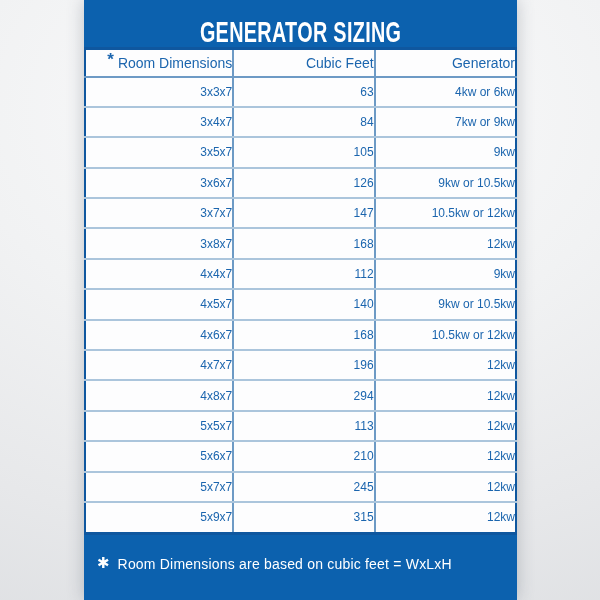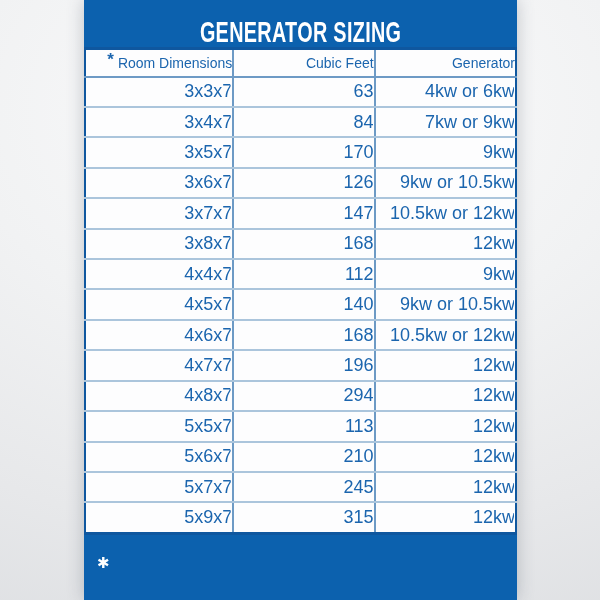--- a/index.html
+++ b/index.html
@@ -38,21 +38,21 @@
     border-top: 2px solid var(--grid-horizontal, #abc5dc);
     border-bottom: 2px solid var(--grid-horizontal, #abc5dc);
     white-space: nowrap; overflow: hidden;
   }
   table.sizing thead tr { height: 28px; }
   table.sizing th {
     font-weight: 400; font-size: 14px;
     border-top: 3px solid var(--table-border, #0f579f);
     border-bottom: 2px solid var(--grid-vertical, #6d9ac5);
   }
-  table.sizing td { font-size: 18px; border-radius: 11px; }
+  table.sizing td { font-size: 12px; }
   table.sizing th:first-child, table.sizing td:first-child {
     border-left: 2px solid var(--table-border, #2a6cae);
   }
   table.sizing th:last-child, table.sizing td:last-child {
     border-right: 2px solid var(--table-border, #2a6cae);
     margin-left: 45px;
   }
   table.sizing tbody tr:last-child td {
     border-bottom: 3px solid var(--table-border, #0f579f);
   }
@@ -99,21 +99,21 @@
             <td>63</td>
             <td>4kw or 6kw</td>
           </tr>
           <tr>
             <td>3x4x7</td>
             <td>84</td>
             <td>7kw or 9kw</td>
           </tr>
           <tr>
             <td>3x5x7</td>
-            <td>170</td>
+            <td>105</td>
             <td>9kw</td>
           </tr>
           <tr>
             <td>3x6x7</td>
             <td>126</td>
             <td>9kw or 10.5kw</td>
           </tr>
           <tr>
             <td>3x7x7</td>
             <td>147</td>
@@ -168,15 +168,16 @@
             <td>5x9x7</td>
             <td>315</td>
             <td>12kw</td>
           </tr>
         </tbody>
     </table>
   </div>
 
   <div class="footer-band">
     <span class="foot-ast">✱</span>
+    <span class="foot-text">Room Dimensions are based on cubic feet = WxLxH</span>
   </div>
 
 </div>
 
 </body></html>

